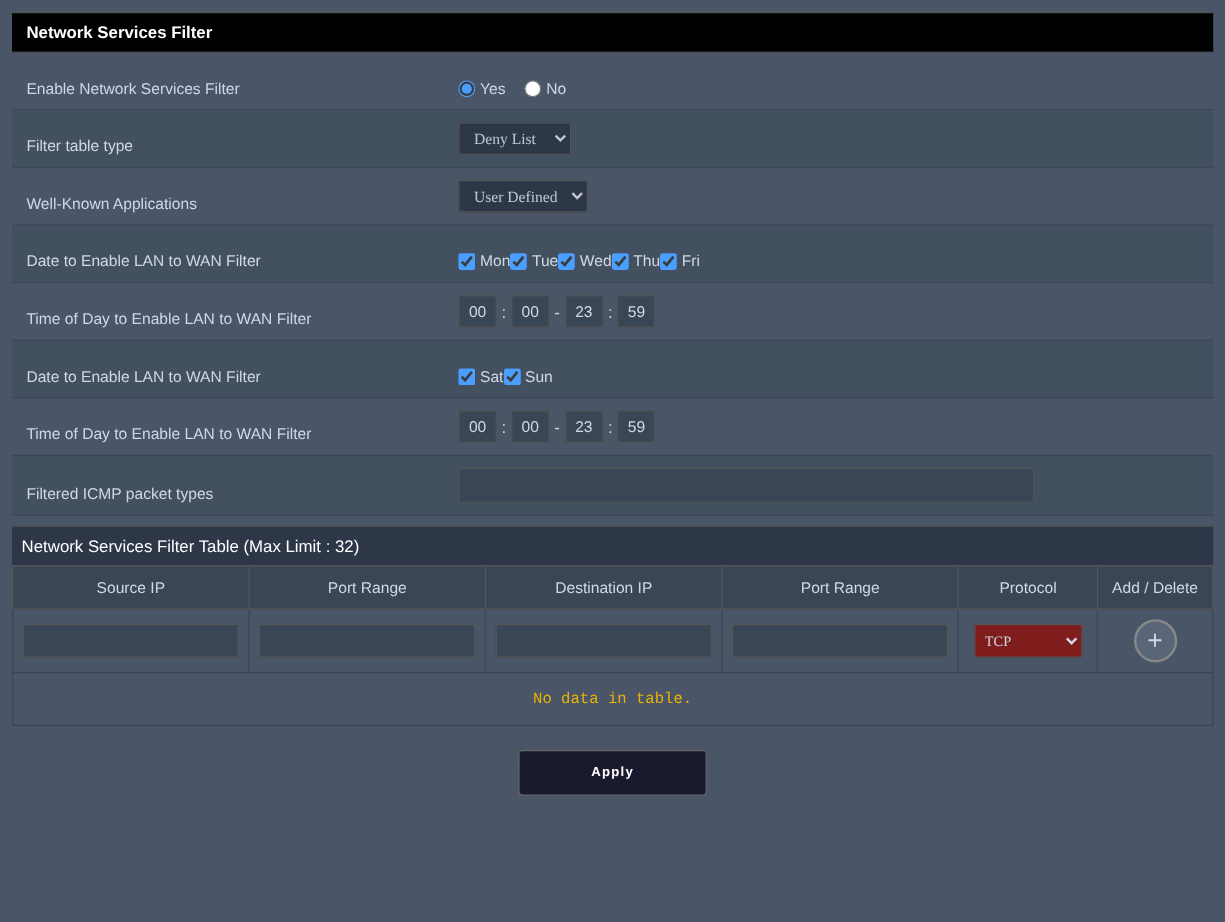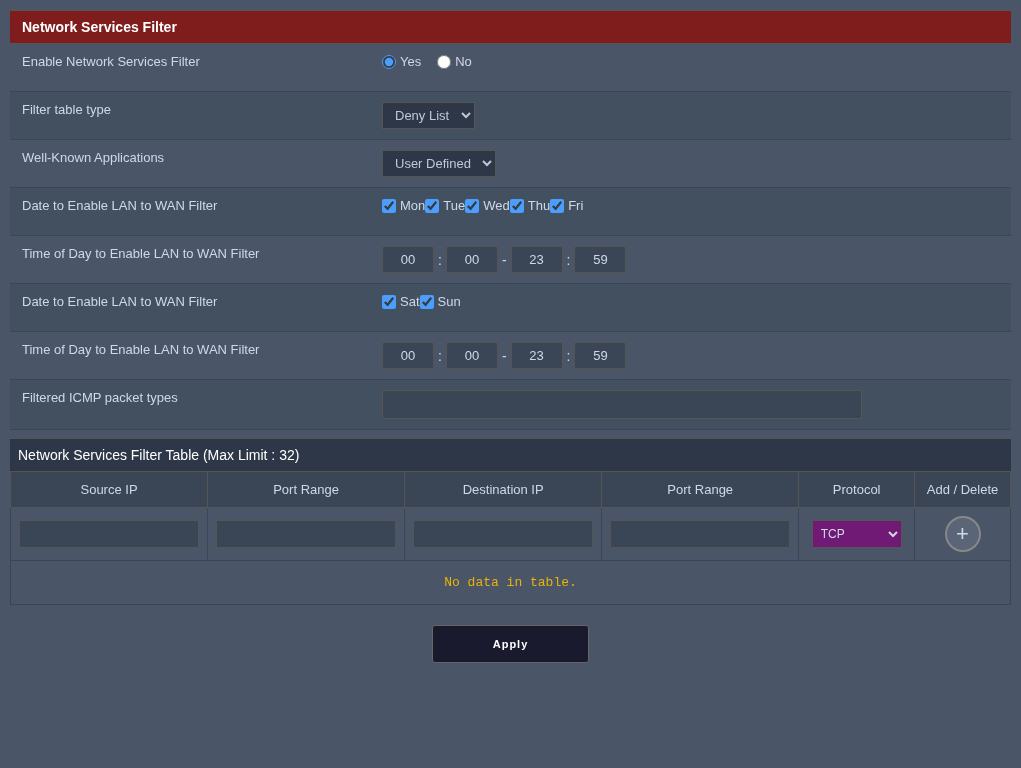--- a/index.html
+++ b/index.html
@@ -11,36 +11,36 @@
       width: 1021px;
       min-height: 768px;
     }
 
     .main-container {
       background: #4a5568;
       padding: 10px;
     }
 
     .section-header {
-      background: #7f1d1d;
+      background: #000000;
       color: #ffffff;
       font-weight: bold;
       font-size: 14px;
       padding: 8px 12px;
       border-top: 1px solid #555;
       border-bottom: 1px solid #555;
     }
 
     .form-section {
       background: #4a5568;
     }
 
     .form-row {
       display: flex;
-      align-items: flex-start;
+      align-items: flex-end;
       padding: 10px 12px;
       border-bottom: 1px solid #3a4555;
       min-height: 48px;
     }
 
     .form-row:nth-child(even) {
       background: #435060;
     }
     .form-row:nth-child(odd) {
       background: #4a5568;
@@ -59,21 +59,21 @@
       align-items: center;
       gap: 8px;
     }
 
     
     select {
       background: #2d3748;
       color: #c0c8d8;
       border: 1px solid #555;
       padding: 4px 8px;
-      font-family: Liberation Sans, sans-serif;
+      font-family: Liberation Serif, serif;
       font-size: 13px;
       cursor: pointer;
       outline: none;
     }
 
     
     .radio-group {
       display: flex;
       align-items: center;
       gap: 16px;
@@ -115,21 +115,21 @@
     }
 
     
     .time-group {
       display: flex;
       align-items: center;
       gap: 4px;
     }
 
     .time-input {
-      width: 52px;
+      width: 32px;
       background: #3a4555;
       border: 1px solid #555;
       color: #d0d8e8;
       padding: 5px 6px;
       text-align: center;
       font-size: 13px;
       outline: none;
     }
 
     .time-separator {
@@ -191,21 +191,21 @@
       background: #3a4555;
       border: 1px solid #555;
       color: #d0d8e8;
       padding: 6px 4px;
       font-size: 12px;
       outline: none;
       text-align: center;
     }
 
     .protocol-select {
-      background: #701a75;
+      background: #7f1d1d;
       color: #d0d8e8;
       border: 1px solid #555;
       padding: 5px 4px;
       font-size: 12px;
       width: 90px;
       cursor: pointer;
       outline: none;
     }
 
     .add-btn {

